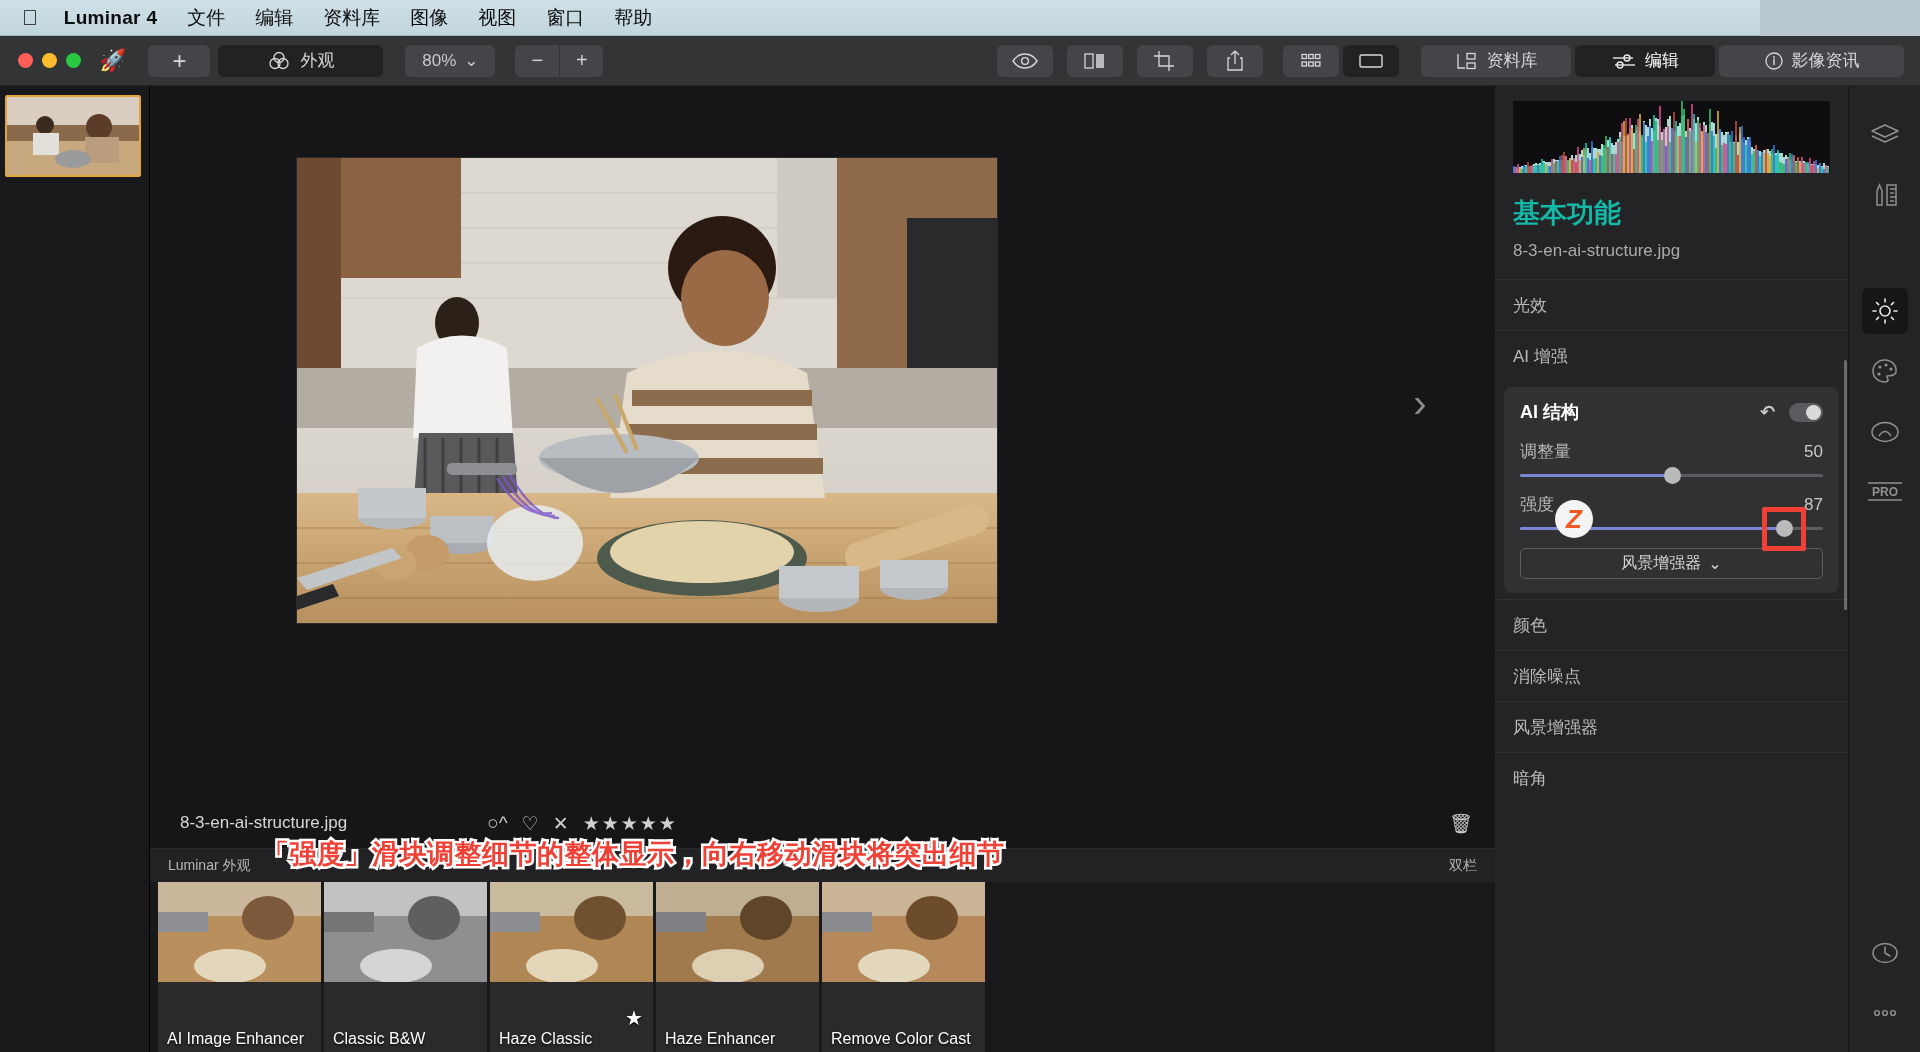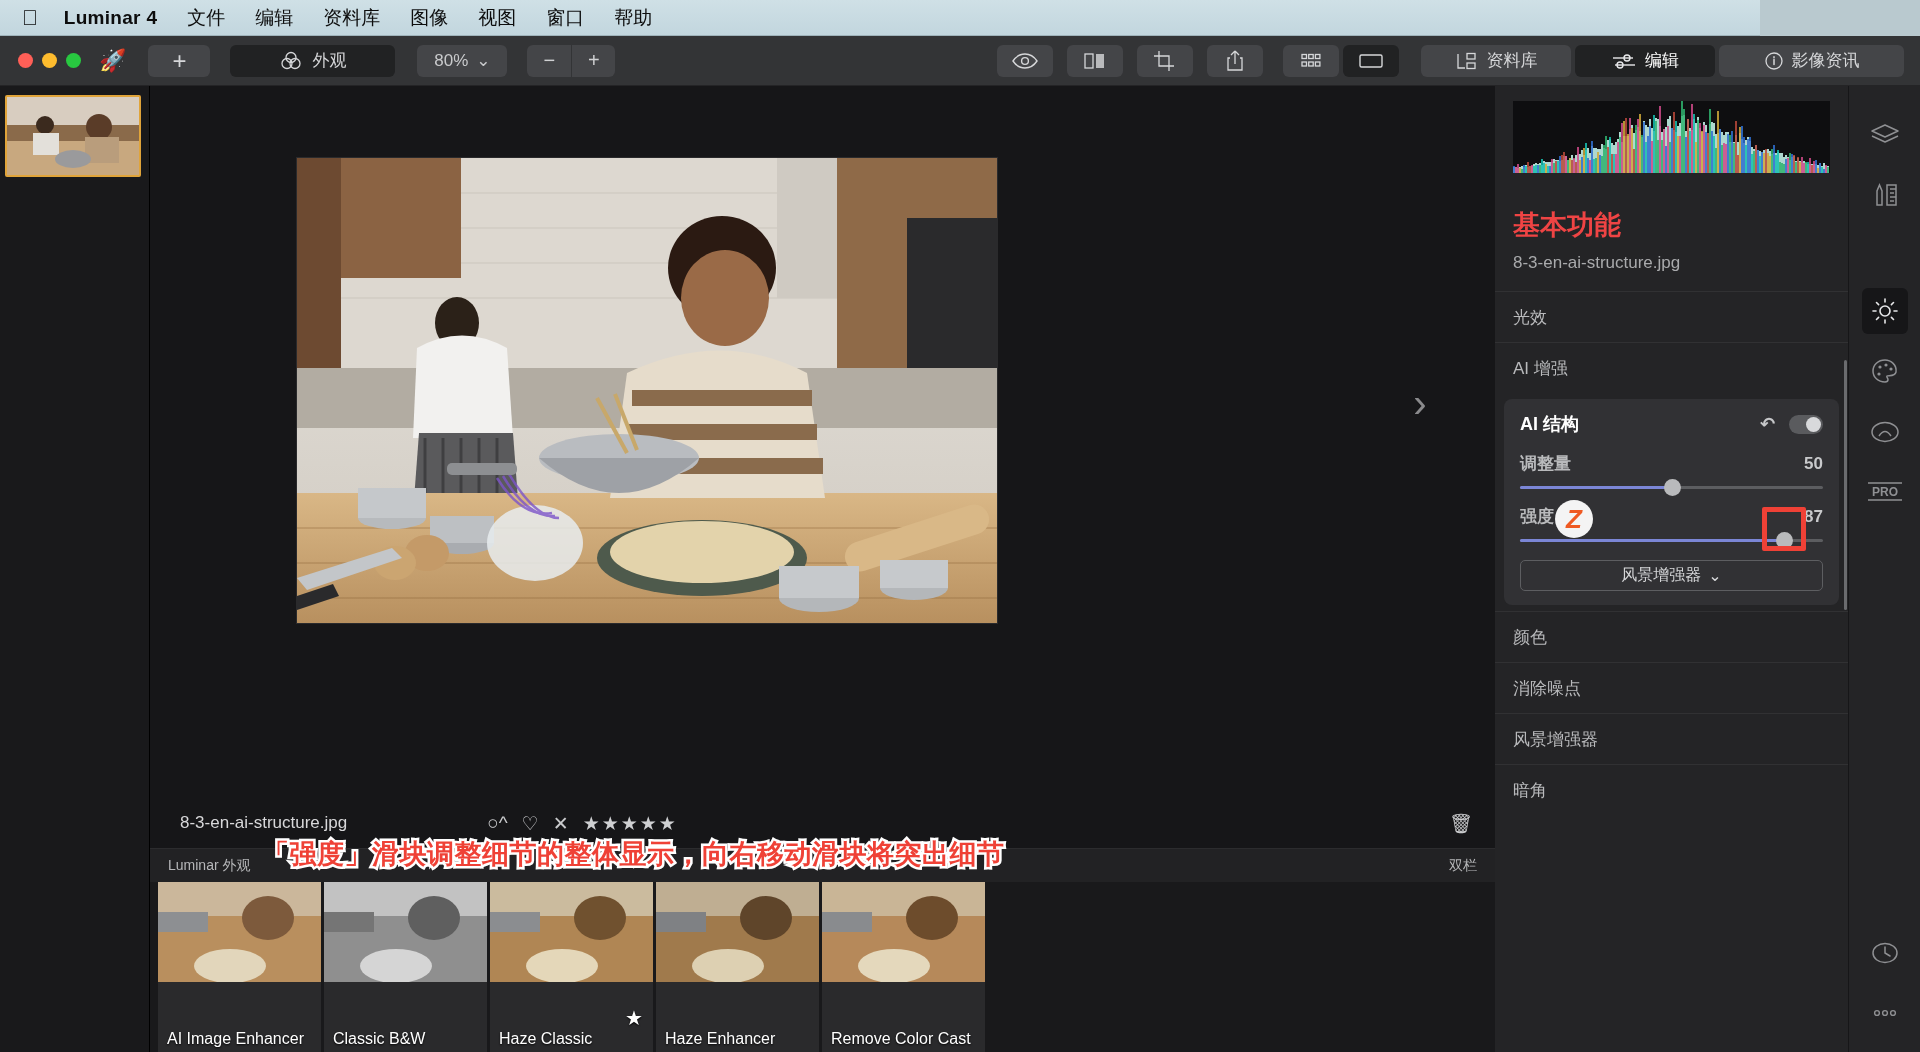--- a/index.html
+++ b/index.html
@@ -133,36 +133,36 @@
   
   .rightpanel {
     position: absolute; right: 72px; top: 86px; width: 353px; bottom: 0;
     background: #242426; overflow: hidden;
   }
   .histogram {
     position: relative; margin: 15px 18px 0 18px; height: 72px;
     background: #0e0e10; overflow: hidden;
   }
   .histogram .bar { position: absolute; bottom: 0; width: 2px; }
-  .panel-title { color: #ef4444; font-size: 27px; font-weight: bold; padding: 34px 18px 0 18px; }
+  .panel-title { color: #14b8a6; font-size: 27px; font-weight: bold; padding: 22px 18px 0 18px; }
   .panel-file { color: #a9aaac; font-size: 17px; padding: 10px 18px 18px 18px; }
   .row {
     height: 51px; display: flex; align-items: center;
     color: #b9babc; font-size: 17px; padding: 0 18px;
     border-top: 1px solid #313133;
   }
   .aicard {
     margin: 6px 9px; background: #313134; border-radius: 8px; padding: 13px 16px 14px 16px;
   }
   .aicard .hdr { display: flex; align-items: center; color: #fff; font-size: 18px; font-weight: bold; }
   .aicard .hdr .sp { flex: 1; }
   .aicard .undo { font-size: 18px; color: #c7c8ca; margin-right: 14px; }
   .toggle { width: 34px; height: 19px; border-radius: 10px; background: #5a5b5e; position: relative; }
   .toggle::after { content:""; position:absolute; right: 2px; top: 2px; width: 15px; height: 15px; border-radius: 50%; background: #d8d9db; }
-  .sld { margin-top: 16px; font-weight: bold; }
+  .sld { margin-top: 16px; }
   .sld .line { display: flex; align-items: center; color: #b9babc; font-size: 17px; }
   .sld .line .v { margin-left: auto; color: #c8c9cb; }
   .track { position: relative; height: 3px; background: #5c5d60; margin-top: 11px; border-radius: 2px; }
   .track .fill { position: absolute; left: 0; top: 0; height: 3px; background: #7b86d6; border-radius: 2px; }
   .track .knob { position: absolute; top: -7px; width: 17px; height: 17px; border-radius: 50%; background: #b9babc; }
   .maskbtn {
     margin-top: 18px; height: 31px; border: 1px solid #5d5e61; border-radius: 5px;
     display: flex; align-items: center; justify-content: center;
     color: #d5d6d8; font-size: 16px; gap: 7px;
   }
@@ -222,21 +222,21 @@
       <span class="dot r"></span>
       <span class="dot y"></span>
       <span class="dot g"></span>
     </div>
     <span class="rocket">🚀</span>
 
     <div style="margin-left:22px">
       <div class="tb-btn" style="width:62px;font-size:24px;">+</div>
     </div>
 
-    <div style="margin-left:20px">
+    <div style="margin-left:8px">
       <div class="tb-btn dark" style="width:165px;">
         <svg width="24" height="20" viewBox="0 0 24 20">
           <circle cx="12" cy="6.5" r="5" fill="none" stroke="#d6d7d9" stroke-width="1.3"></circle>
           <circle cx="8" cy="12.5" r="5" fill="none" stroke="#d6d7d9" stroke-width="1.3"></circle>
           <circle cx="16" cy="12.5" r="5" fill="none" stroke="#d6d7d9" stroke-width="1.3"></circle>
         </svg>
         <span>外观</span>
       </div>
     </div>
 

